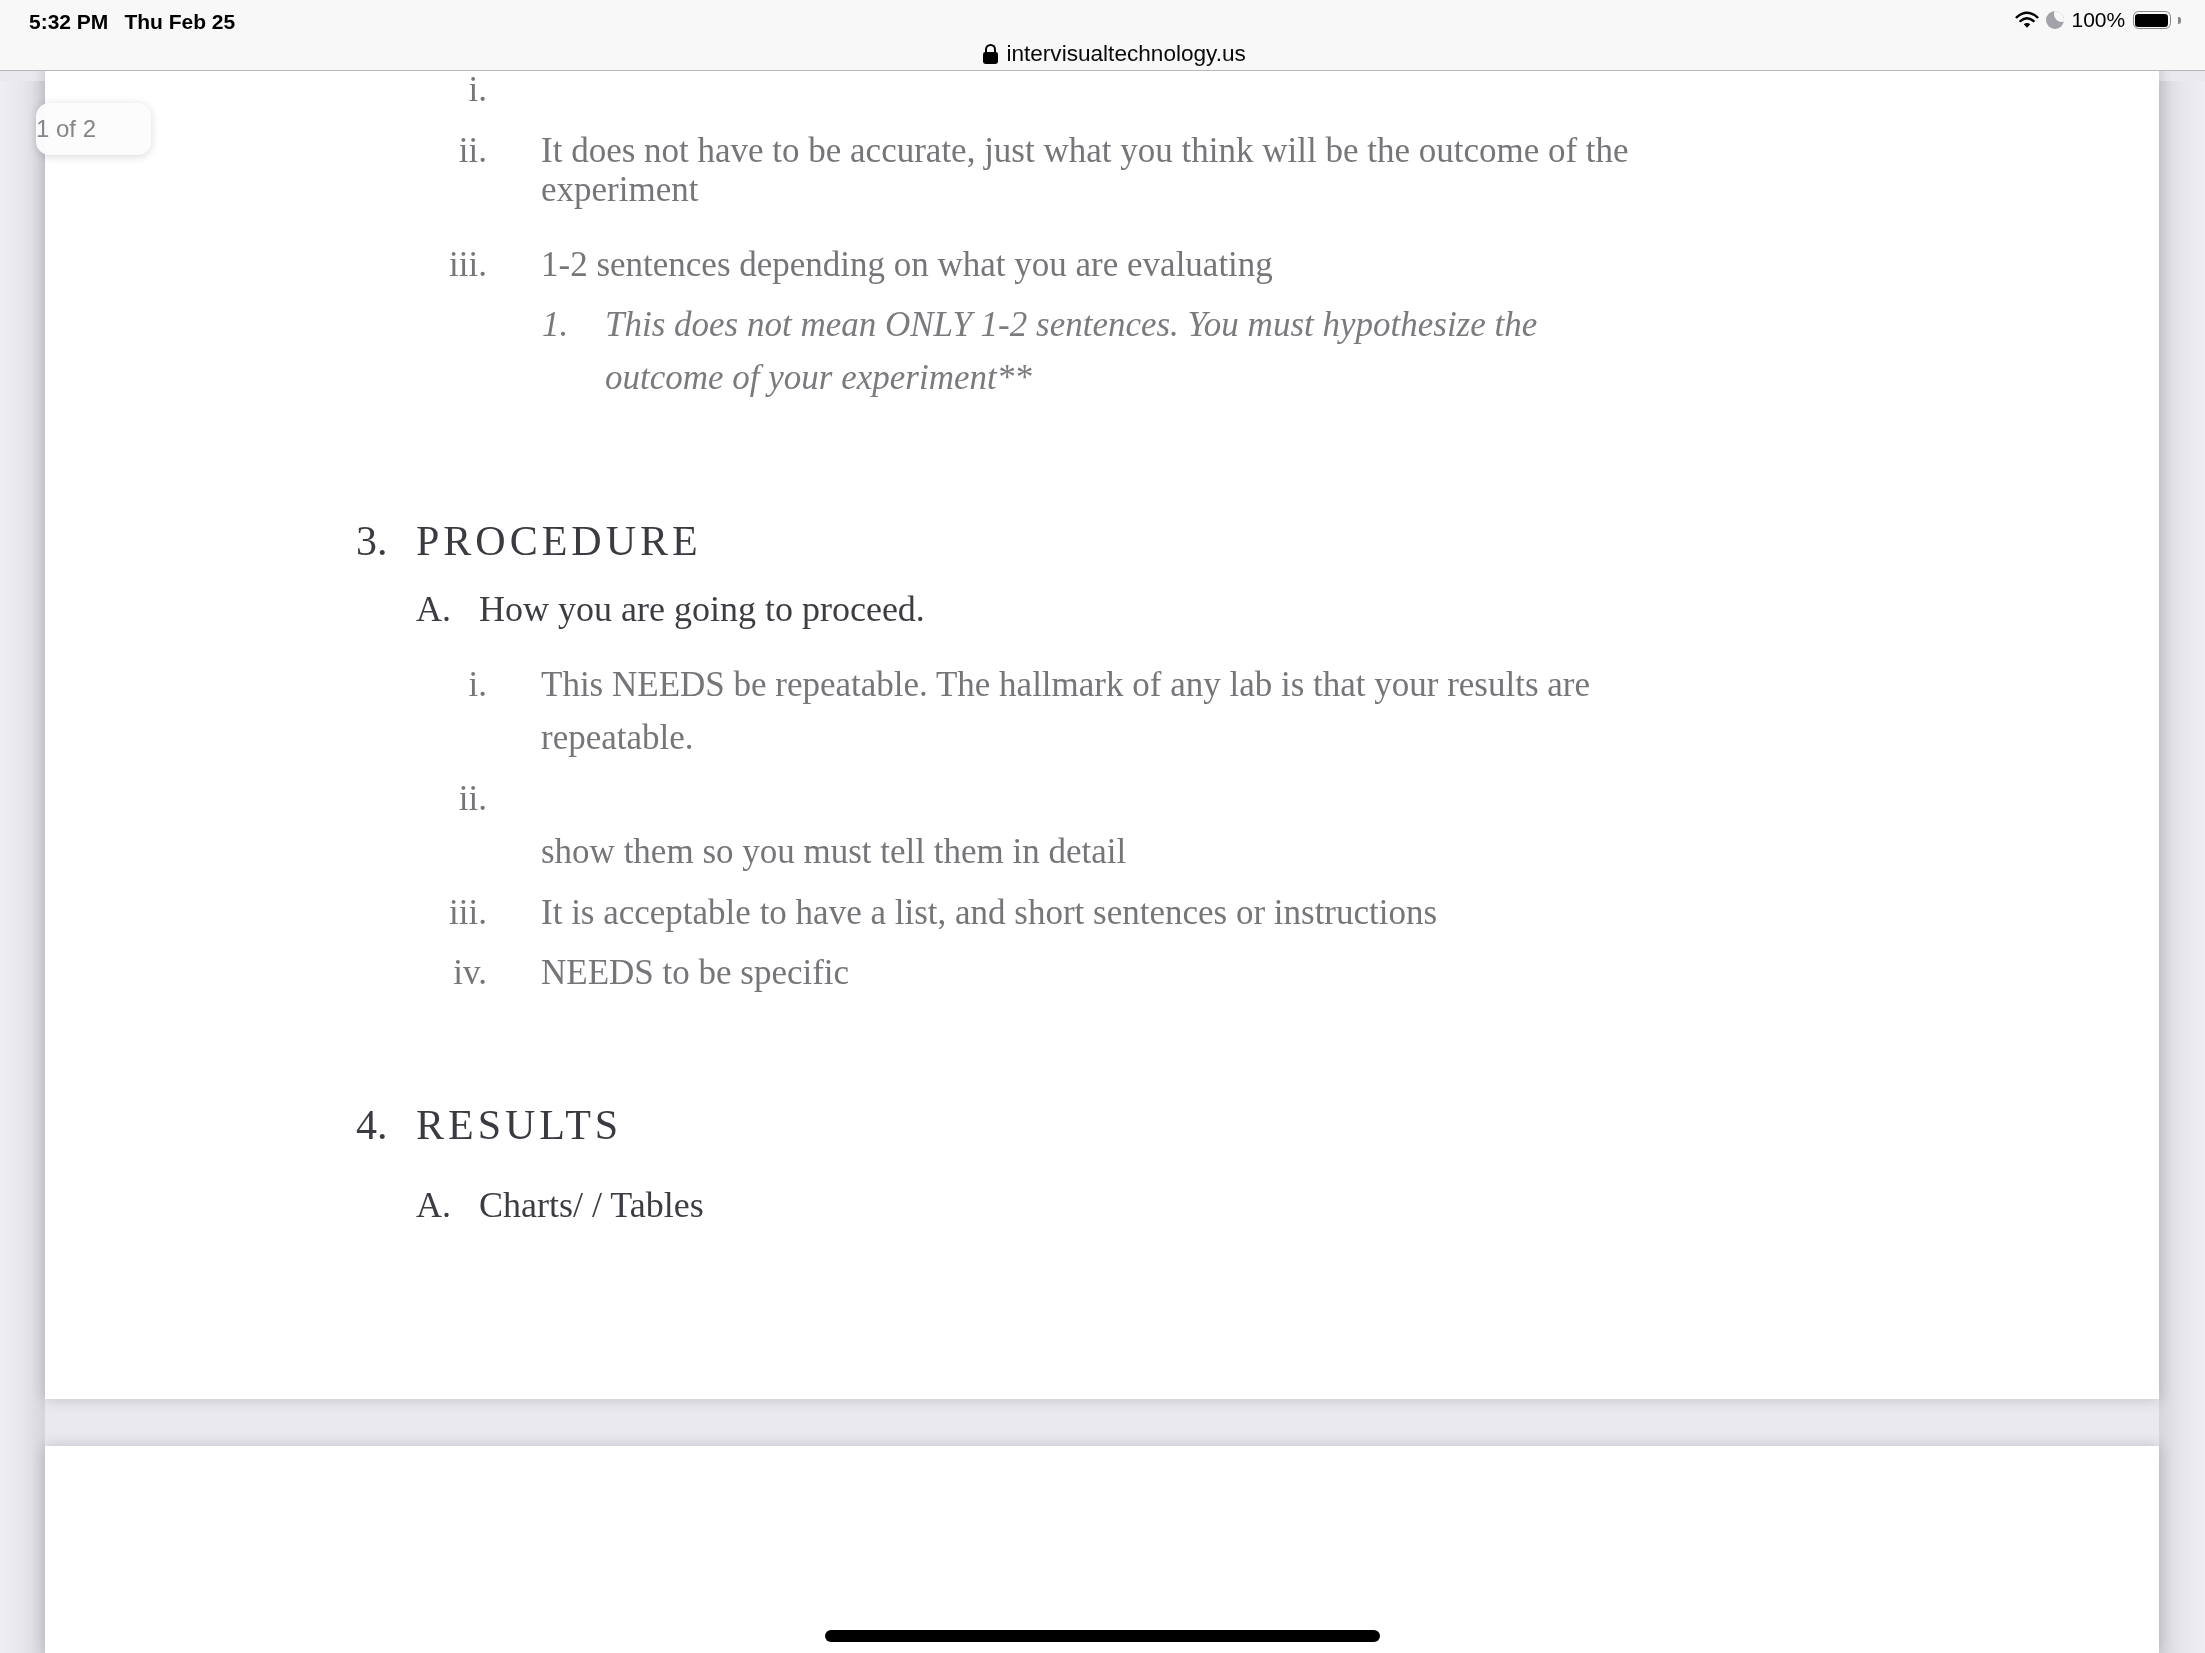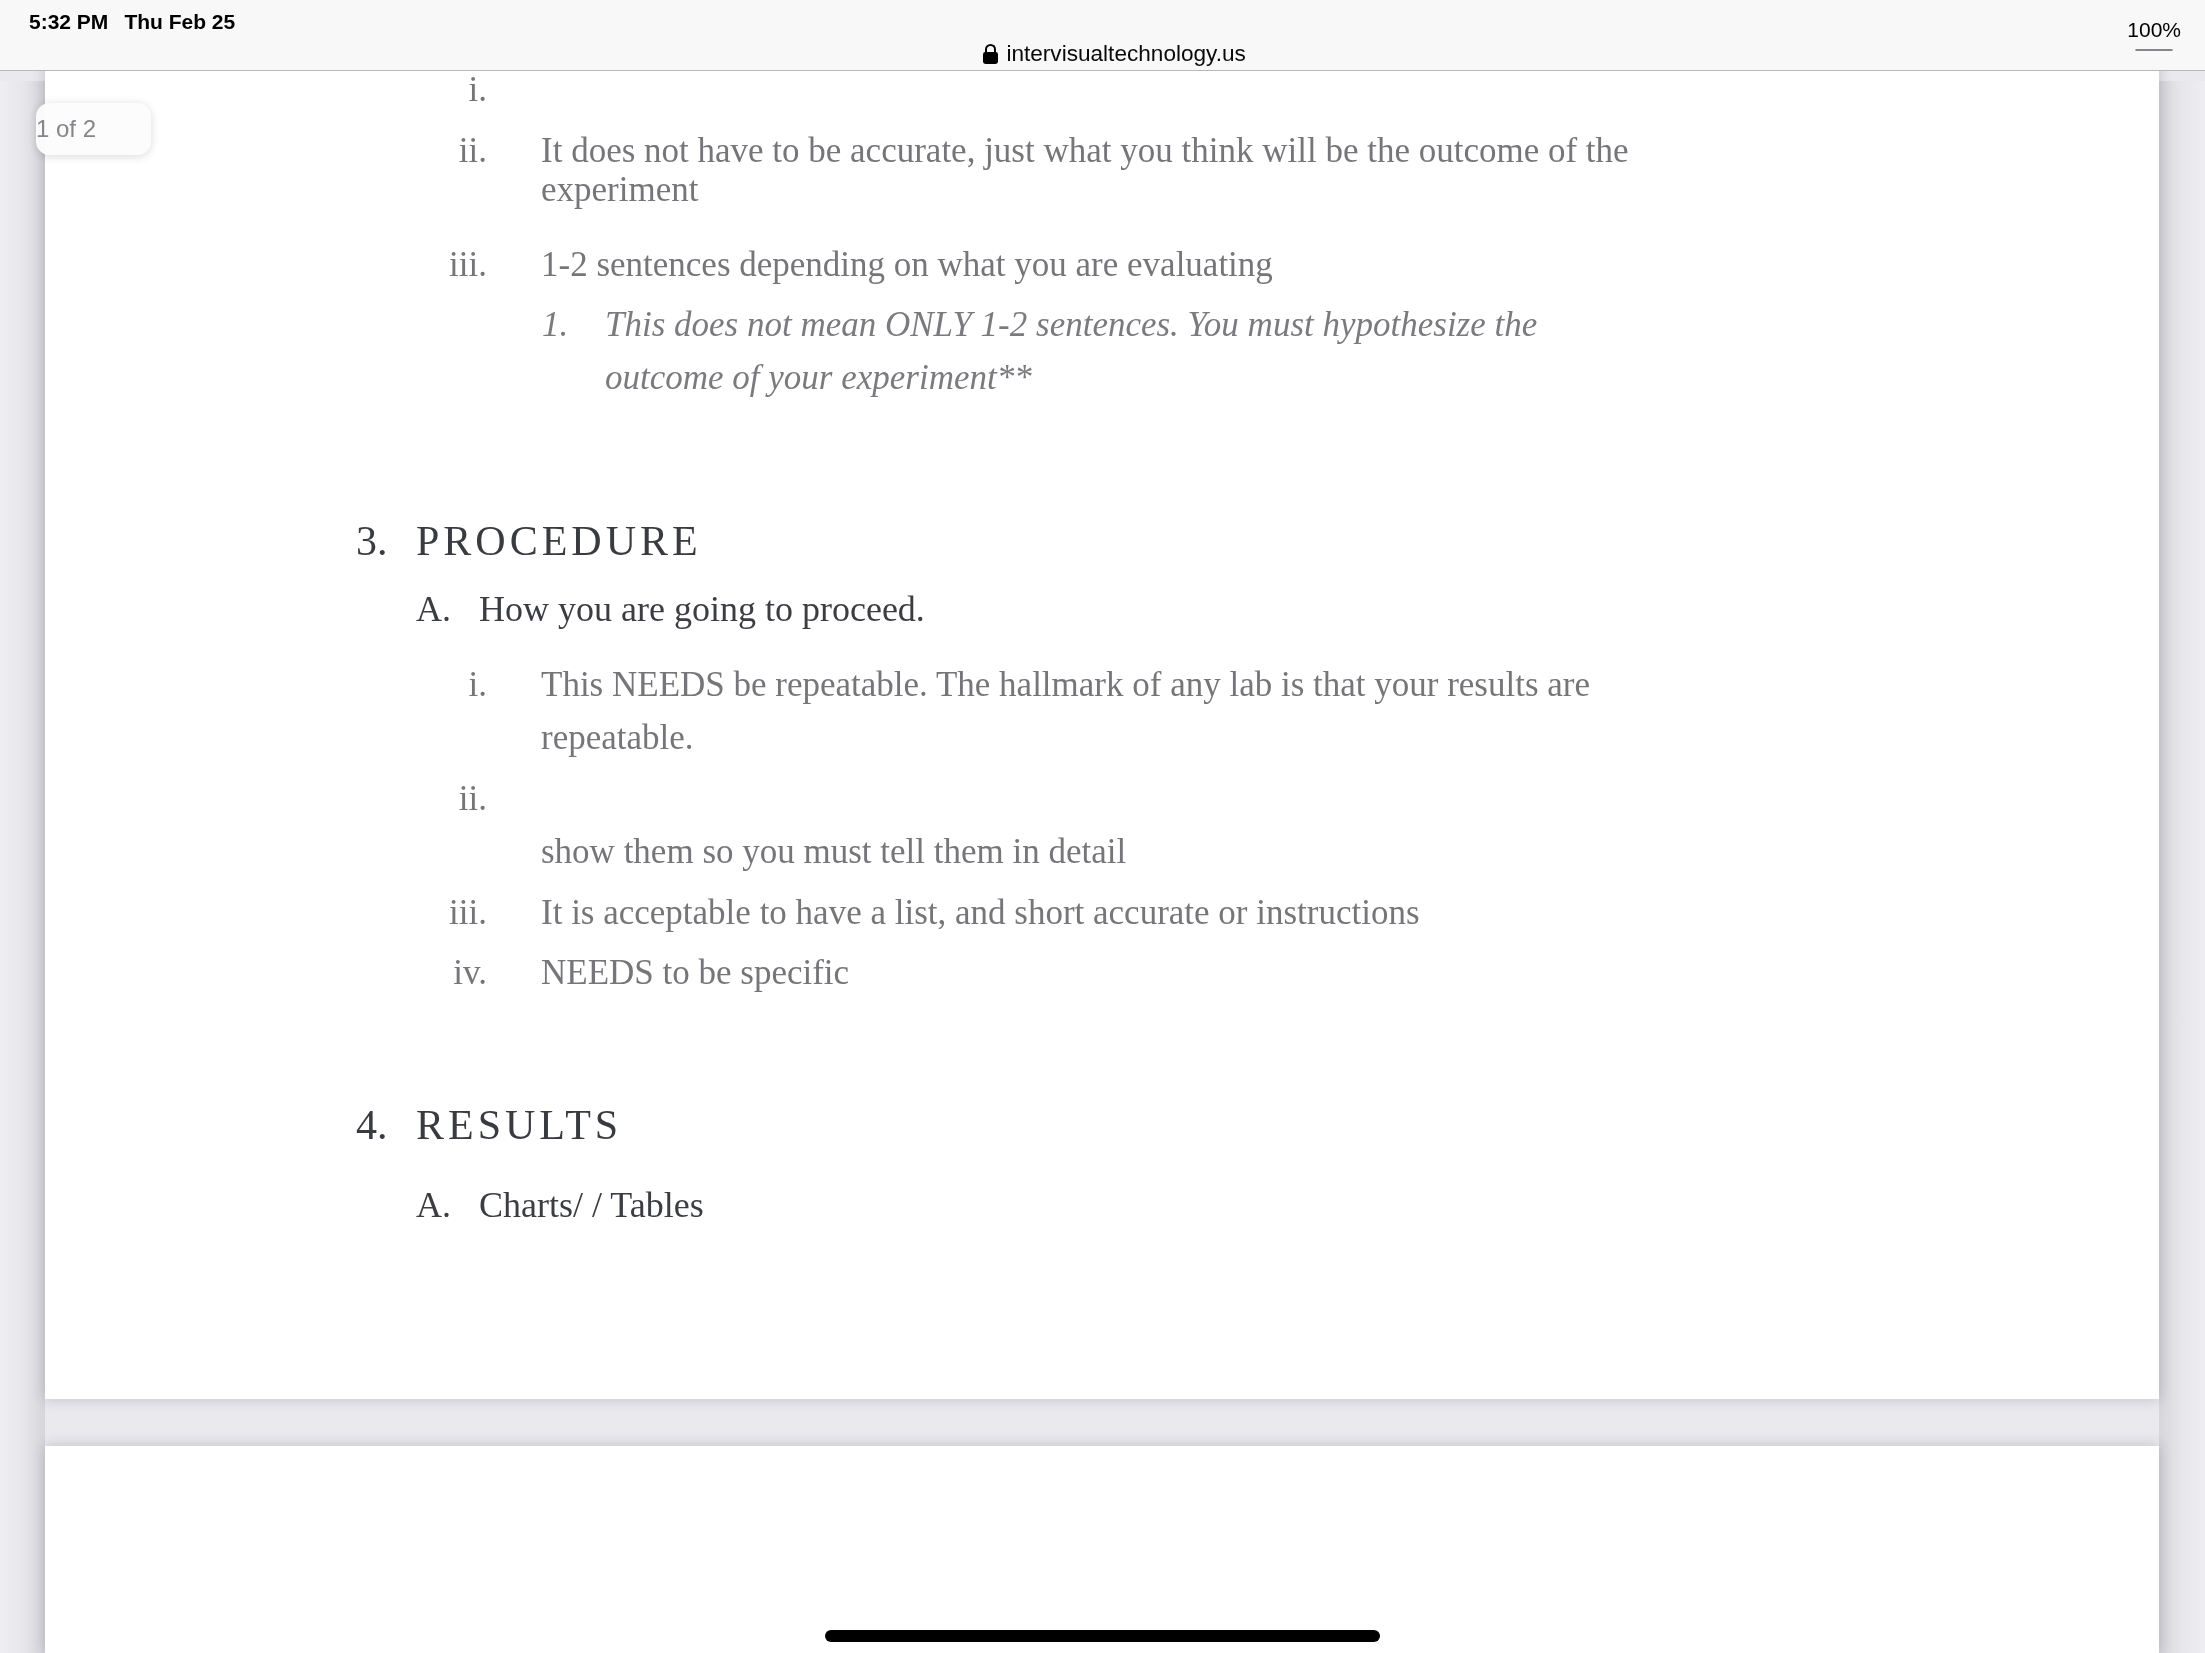--- a/index.html
+++ b/index.html
@@ -29,21 +29,21 @@
   .sub-line{position:absolute;left:0;width:2114px;height:45px;font-size:36px;line-height:42px;
             color:#3b3d42;white-space:nowrap;}
   .sub-line .s-label{position:absolute;left:371px;}
   .sub-line .s-title{position:absolute;left:434px;}
   
   .toolbar{position:absolute;left:0;top:0;width:2205px;height:71px;background:#f8f8f8;
            border-bottom:1.6px solid #b7b7bc;box-sizing:border-box;z-index:10;
            font-family:"Liberation Sans",sans-serif;}
   .status-left{position:absolute;left:29px;top:9.7px;display:flex;gap:16px;font-size:21px;
                font-weight:700;color:#000;}
-  .status-right{position:absolute;right:24px;top:3.2px;height:34px;display:flex;align-items:center;gap:7.3px;flex-direction:column;}
+  .status-right{position:absolute;right:24px;top:3.2px;height:34px;display:flex;align-items:center;gap:7.3px;}
   .battery-pct{font-size:21px;color:#000;font-weight:400;}
   .wifi{display:block;}
   .moon{width:18px;height:18px;border-radius:50%;background:#a2a2a8;position:relative;overflow:hidden;}
   .moon::after{content:"";position:absolute;width:16px;height:16px;border-radius:50%;
                background:#f8f8f8;left:7.3px;top:-5.7px;}
   .battery{width:36px;height:16px;border:1.6px solid #85858a;border-radius:5.7px;position:relative;}
   .battery-fill{position:absolute;left:1.6px;top:1.6px;right:1.6px;bottom:1.6px;background:#000;border-radius:3.2px;}
   .battery-nub{width:3.2px;height:7.3px;background:#85858a;border-radius:0 2.4px 2.4px 0;}
   .url-group{position:absolute;left:12px;top:34px;width:2205px;height:40px;display:flex;
              justify-content:center;align-items:center;gap:8px;cursor:pointer;}
@@ -115,21 +115,21 @@
 
     <div class="body-line" style="top:750px">
       <span class="num">ii.</span>
     </div>
     <div class="body-line" style="top:803px">
       <span class="txt">show them so you must tell them in detail</span>
     </div>
 
     <div class="body-line" style="top:864px">
       <span class="num">iii.</span>
-      <span class="txt">It is acceptable to have a list, and short accurate or instructions</span>
+      <span class="txt">It is acceptable to have a list, and short sentences or instructions</span>
     </div>
 
     <div class="body-line" style="top:924px">
       <span class="num">iv.</span>
       <span class="txt">NEEDS to be specific</span>
     </div>
 
     <div class="heading-line" style="top:1072px">
       <span class="h-num">4.</span>
       <span class="h-title">RESULTS</span>

